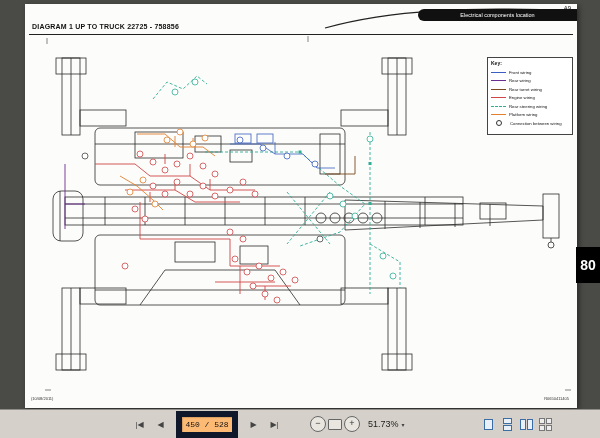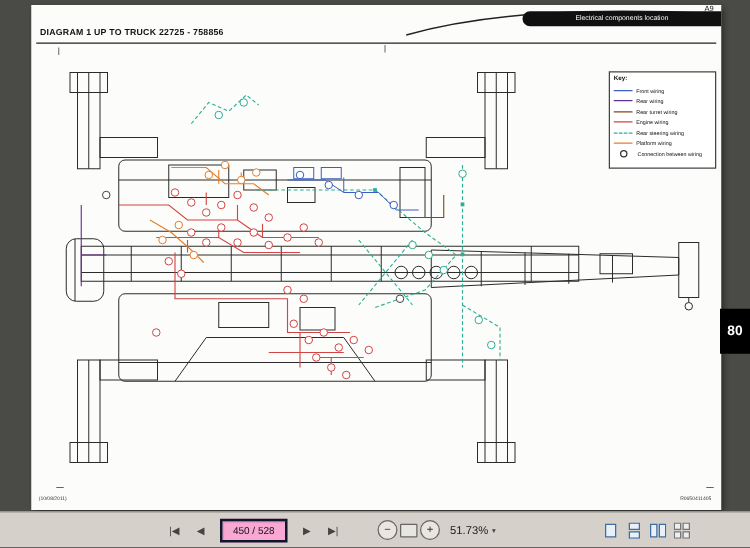--- a/index.html
+++ b/index.html
@@ -23,30 +23,30 @@
   .legend-title{font-size:5px;font-weight:bold;color:#111;margin-bottom:2px;}
   .lg-row{display:flex;align-items:center;gap:3px;height:8.5px;}
   .lg-line{width:15px;border-top-width:1.4px;border-top-style:solid;}
   .lg-line.dashed{border-top-style:dashed;}
   .lg-circle{width:4px;height:4px;border-radius:50%;border:1px solid #333;margin:0 5px;}
   .lg-label{font-size:4.3px;color:#111;white-space:nowrap;}
   .footer-note{position:absolute;top:392px;font-size:4px;color:#333;}
   .fn-left{left:6px;} .fn-right{right:8px;}
   
   .side-tab{position:absolute;right:0;top:247px;width:24px;height:36px;background:#000;color:#fff;
-            display:flex;align-items:center;justify-content:center;font-size:11px;font-weight:bold;}
+            display:flex;align-items:center;justify-content:center;font-size:14px;font-weight:bold;}
   
   .toolbar{position:absolute;left:0;bottom:0;width:600px;height:28px;background:#d5d1ca;
            border-top:1px solid #8f8d88;display:flex;align-items:center;}
   .tb-group{display:flex;align-items:center;gap:2px;}
   .btn{height:18px;min-width:15px;padding:0 1px;display:flex;align-items:center;justify-content:center;
        font-size:8px;color:#444;border:1px solid transparent;border-radius:2px;}
-  .page-box{width:50px;height:15px;margin:0 4px;background:#f9a8d4;border:2px solid #0f172a;
+  .page-box{width:50px;height:15px;margin:0 4px;background:#fdba74;border:6px solid #0f172a;
             box-shadow:inset 1px 1px 1px rgba(0,0,0,.15);font-size:8px;color:#111;
-            display:flex;align-items:center;justify-content:center;}
+            display:flex;align-items:center;justify-content:center;font-family:Liberation Mono, monospace;}
   .zbtn{width:14px;height:14px;border:1px solid #666;border-radius:50%;font-size:9px;line-height:12px;
         text-align:center;color:#333;background:#e9e6e0;}
   .fit{width:12px;height:9px;border:1px solid #666;border-radius:1px;background:#e9e6e0;}
   .zoom-text{font-size:9px;color:#222;margin:0 3px 0 8px;}
   .chev{font-size:6px;color:#444;}
   .tb-right{display:flex;align-items:center;gap:6px;margin-left:auto;margin-right:48px;}
   .vicon{display:block;}
 </style>
 </head>
 <body>

